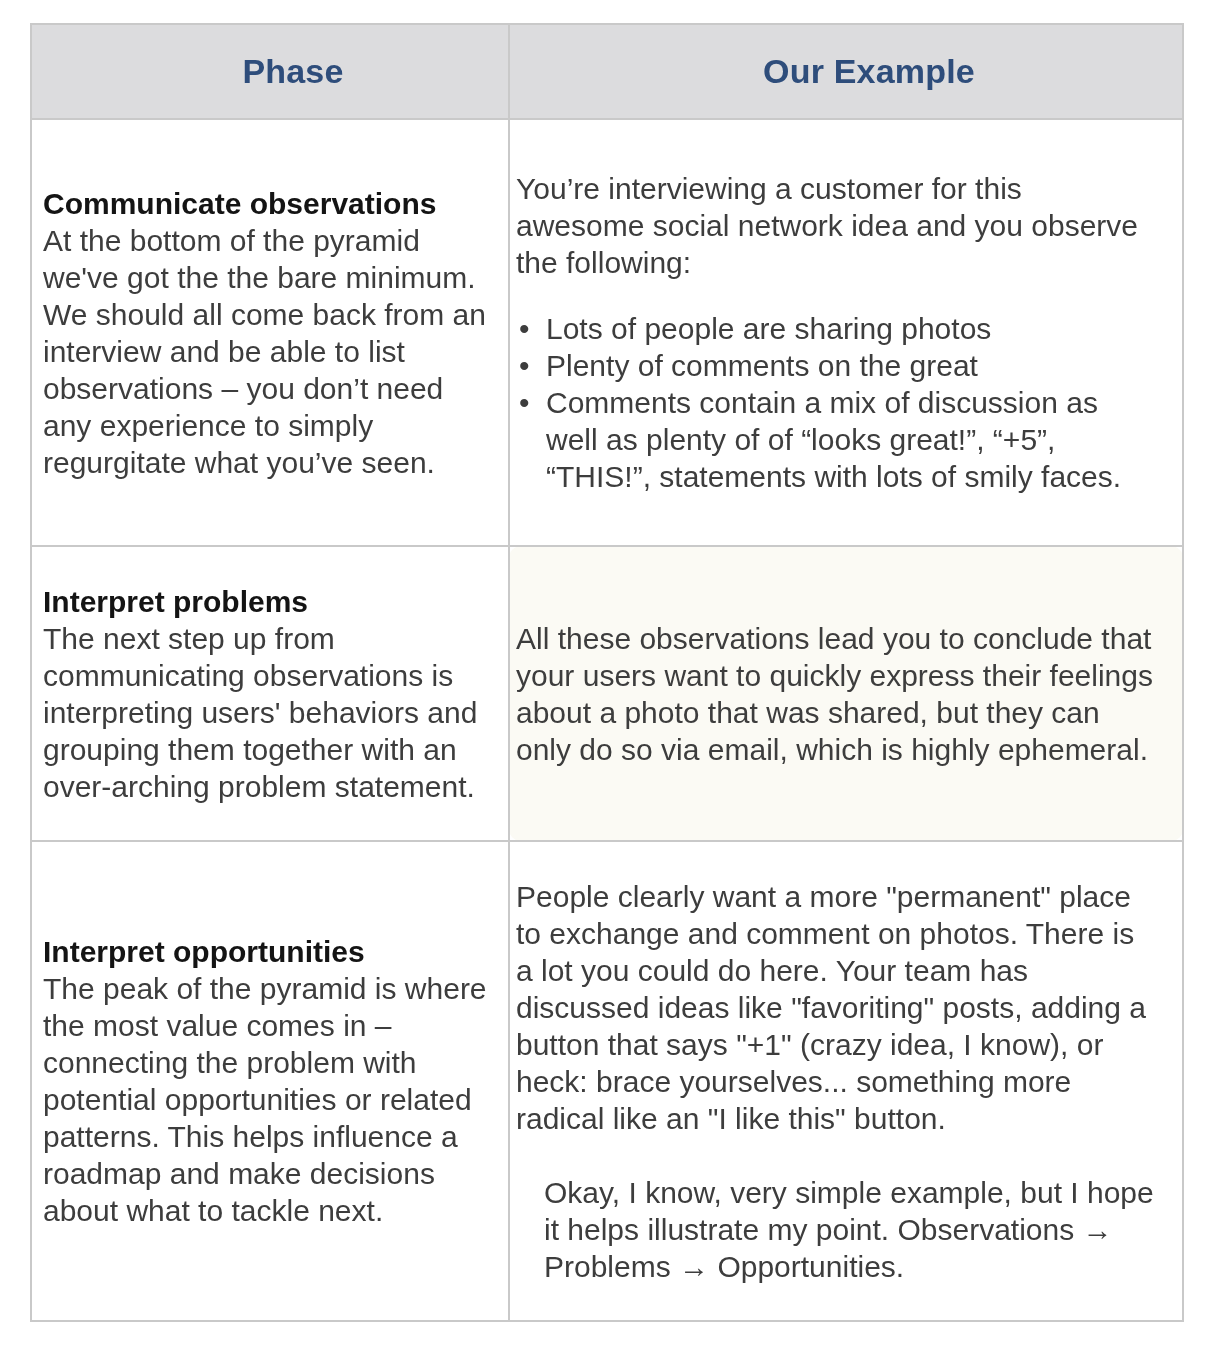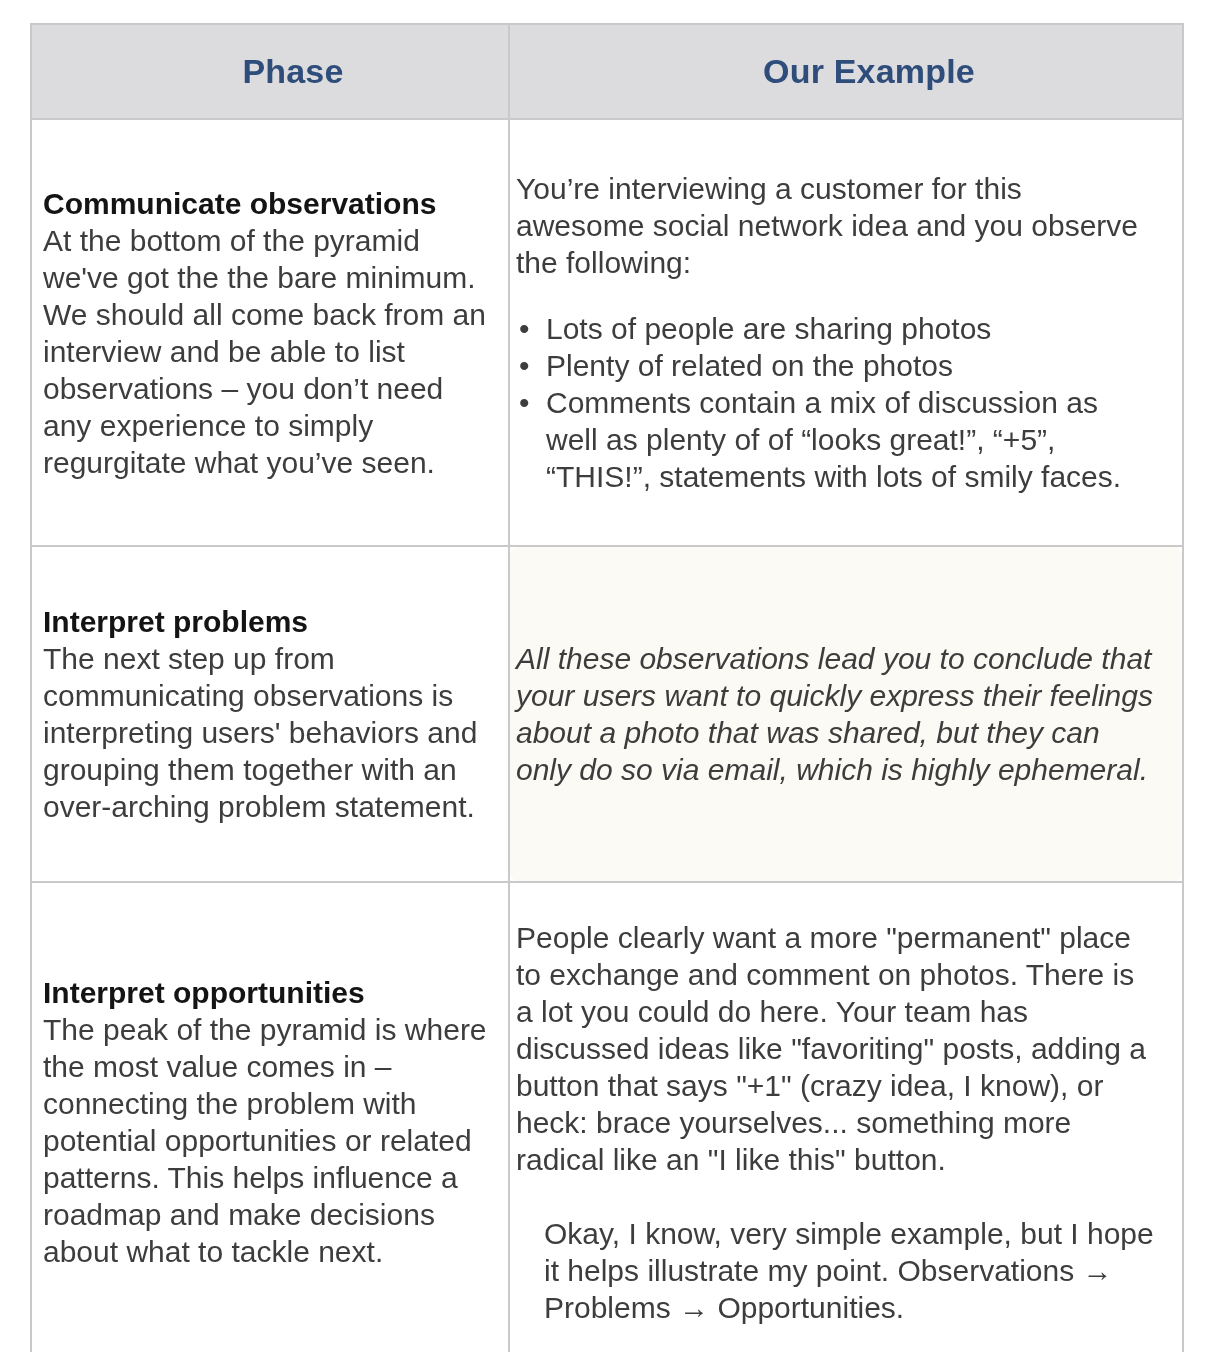--- a/index.html
+++ b/index.html
@@ -46,25 +46,25 @@
     letter-spacing: 0.2px;
     padding-left: 47px;
   }
   td {
     vertical-align: middle;
     color: var(--body-text);
     font-size: 30px;
     line-height: 37px;
   }
   tr.row-1 { height: 427px; }
-  tr.row-2 { height: 336px; }
+  tr.row-2 { height: 295px; }
   tr.row-3 { height: 480px; }
   td.phase-cell   { padding: 18px 12px 18px 11px; }
   td.example-cell { padding: 18px 26px 18px 6px; border-radius: 12px; }
-  tr.row-2 td.example-cell { background: var(--row2-example-bg); font-style: italic; }
+  tr.row-2 td.example-cell { background: var(--row2-example-bg); }
   .cell-title {
     font-weight: bold;
     color: var(--title-text);
   }
   p.para { margin: 0; }
   .para + .para { margin-top: 37px; margin-left: 28px; }
   ul.example-bullets {
     list-style: none;
     margin: 29px 0 0 0;
     padding: 0;
@@ -98,21 +98,21 @@
     <tbody>
       <tr class="row-1">
         <td class="phase-cell">
           <p class="para"><span class="cell-title">Communicate observations</span><br>
           <span>At the bottom of the pyramid we've got the the bare minimum. We should all come back from an interview and be able to list observations – you don’t need any experience to simply regurgitate what you’ve seen.</span></p>
         </td>
         <td class="example-cell">
           <p class="para">You’re interviewing a customer for this awesome social network idea and you observe the following:</p>
           <ul class="example-bullets">
             <li>Lots of people are sharing photos</li>
-            <li>Plenty of related on the photos</li>
+            <li>Plenty of comments on the great</li>
             <li>Comments contain a mix of discussion as well as plenty of of “looks great!”, “+5”, “THIS!”, statements with lots of smily faces.</li>
           </ul>
         </td>
       </tr>
       <tr class="row-2">
         <td class="phase-cell">
           <p class="para"><span class="cell-title">Interpret problems</span><br>
           <span>The next step up from communicating observations is interpreting users' behaviors and grouping them together with an over-arching problem statement.</span></p>
         </td>
         <td class="example-cell">

